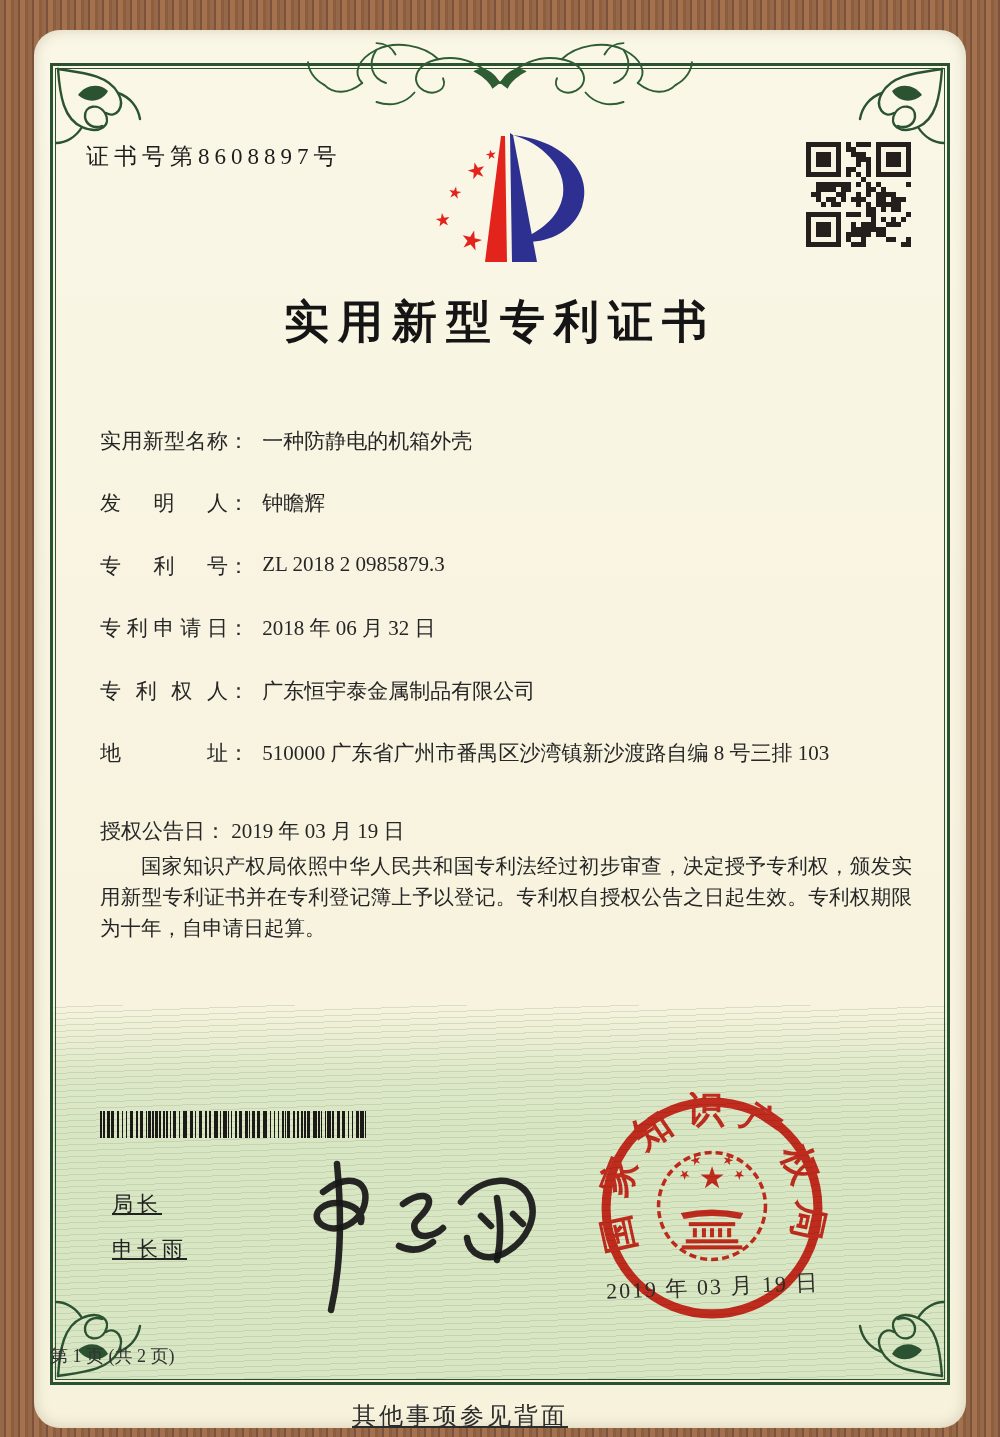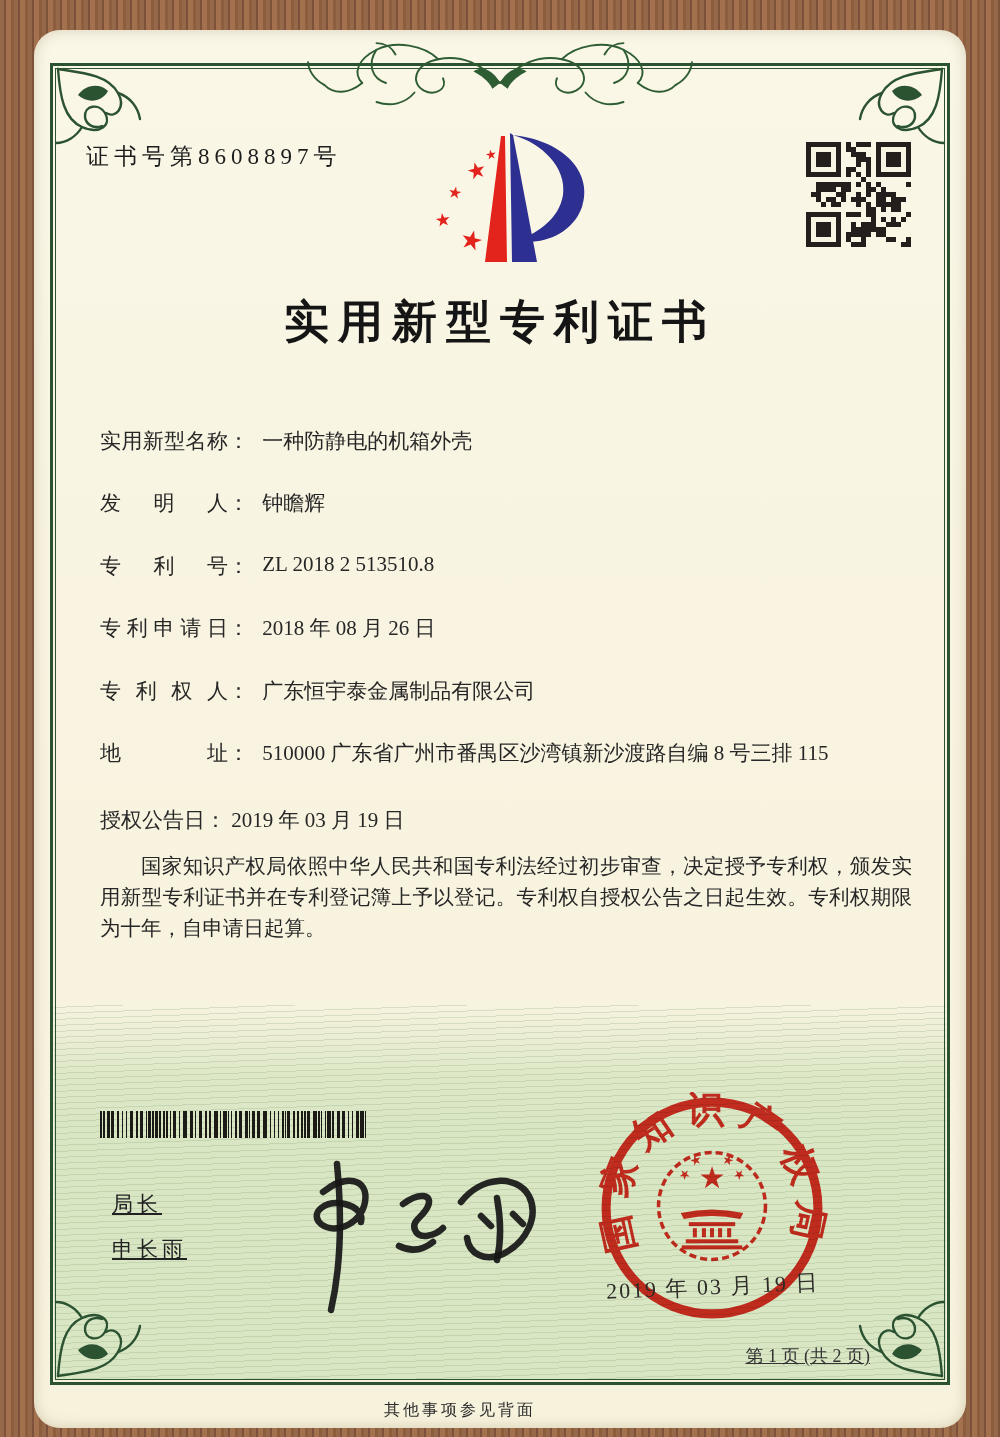--- a/index.html
+++ b/index.html
@@ -60,21 +60,21 @@
     font-size:45px;font-weight:bold;letter-spacing:9px;color:#151515;
   }
   .logo{position:absolute;left:415px;top:131px;width:200px;height:145px;}
   .qr{position:absolute;left:806px;top:142px;width:105px;height:105px;}
 
   .frow{position:absolute;left:100px;width:830px;font-size:21px;color:#262626;}
   .flabel{display:inline-block;width:128px;text-align:justify;text-align-last:justify;vertical-align:top;}
   .colon{display:inline-block;vertical-align:top;}
   .fvalue{display:inline-block;margin-left:8px;vertical-align:top;}
   .fvalue.addr{width:585px;line-height:29px;}
-  .gpair{position:absolute;top:3px;white-space:nowrap;}
+  .gpair{position:absolute;top:14px;white-space:nowrap;}
   .g1{left:0;}
   .g2{left:390px;}
 
   .paras{position:absolute;left:100px;top:851px;width:812px;}
   .paras p{margin:0;text-indent:2em;font-size:20.5px;line-height:31px;text-align:justify;color:#262626;}
 
   .barcode{position:absolute;left:100px;top:1111px;width:272px;height:27px;}
 
   .director{position:absolute;left:112px;top:1190px;font-family:"Liberation Sans","DejaVu Sans",sans-serif;
     font-size:21px;letter-spacing:4px;color:#222;text-decoration:underline;}
@@ -84,22 +84,22 @@
 
   .seal{position:absolute;left:596px;top:1092px;width:232px;height:232px;opacity:.95;mix-blend-mode:multiply;}
   .seal .ring{fill:none;stroke:var(--seal-red);stroke-width:9;}
   .seal text{fill:var(--seal-red);}
   .seal .arc-text{font-size:37px;font-weight:bold;letter-spacing:13px;}
   .seal .emblem{fill:var(--seal-red);}
   .seal-date{
     position:absolute;left:606px;top:1272px;width:220px;font-size:22px;letter-spacing:2px;
     color:#2e2c28;transform:rotate(-2.5deg);white-space:nowrap;z-index:5;
   }
-  .page-info{position:absolute;left:50px;width:820px;top:1344px;text-align:right;font-size:18px;color:#333;text-decoration:underline;}
-  .back-note{position:absolute;left:50px;width:820px;top:1400px;text-align:center;font-size:16px;color:#2c2c2c;letter-spacing:3px;}
+  .page-info{position:absolute;left:50px;width:820px;top:1344px;text-align:left;font-size:18px;color:#333;}
+  .back-note{position:absolute;left:50px;width:820px;top:1400px;text-align:center;font-size:24px;color:#2c2c2c;letter-spacing:3px;text-decoration:underline;}
 </style>
 </head>
 <body>
 
 <div class="page">
   <div class="paper"></div>
   <div class="green-wash"></div>
   <div class="gborder"></div>
 
   <svg class="corner tl" viewBox="0 0 95 95">
@@ -299,33 +299,33 @@
   <div class="frow" style="top:427px">
     <span class="flabel">实用新型名称</span><span class="colon">：</span>
     <span class="fvalue">一种防静电的机箱外壳</span>
   </div>
   <div class="frow" style="top:489px">
     <span class="flabel">发明人</span><span class="colon">：</span>
     <span class="fvalue">钟瞻辉</span>
   </div>
   <div class="frow" style="top:552px">
     <span class="flabel">专利号</span><span class="colon">：</span>
-    <span class="fvalue">ZL 2018 2 513510.8</span>
+    <span class="fvalue">ZL 2018 2 0985879.3</span>
   </div>
   <div class="frow" style="top:614px">
     <span class="flabel">专利申请日</span><span class="colon">：</span>
-    <span class="fvalue">2018 年 08 月 26 日</span>
+    <span class="fvalue">2018 年 06 月 32 日</span>
   </div>
   <div class="frow" style="top:677px">
     <span class="flabel">专利权人</span><span class="colon">：</span>
     <span class="fvalue">广东恒宇泰金属制品有限公司</span>
   </div>
   <div class="frow" style="top:739px">
     <span class="flabel">地址</span><span class="colon">：</span>
-    <span class="fvalue addr">510000 广东省广州市番禺区沙湾镇新沙渡路自编 8 号三排 115</span>
+    <span class="fvalue addr">510000 广东省广州市番禺区沙湾镇新沙渡路自编 8 号三排 103</span>
   </div>
   <div class="frow" style="top:803px;height:30px">
     <span class="gpair g1">
       <span>授权公告日</span><span>：</span>
       <span>2019 年 03 月 19 日</span>
     </span>
   </div>
 
   <div class="paras">
     <p>国家知识产权局依照中华人民共和国专利法经过初步审查，决定授予专利权，颁发实用新型专利证书并在专利登记簿上予以登记。专利权自授权公告之日起生效。专利权期限为十年，自申请日起算。</p>

